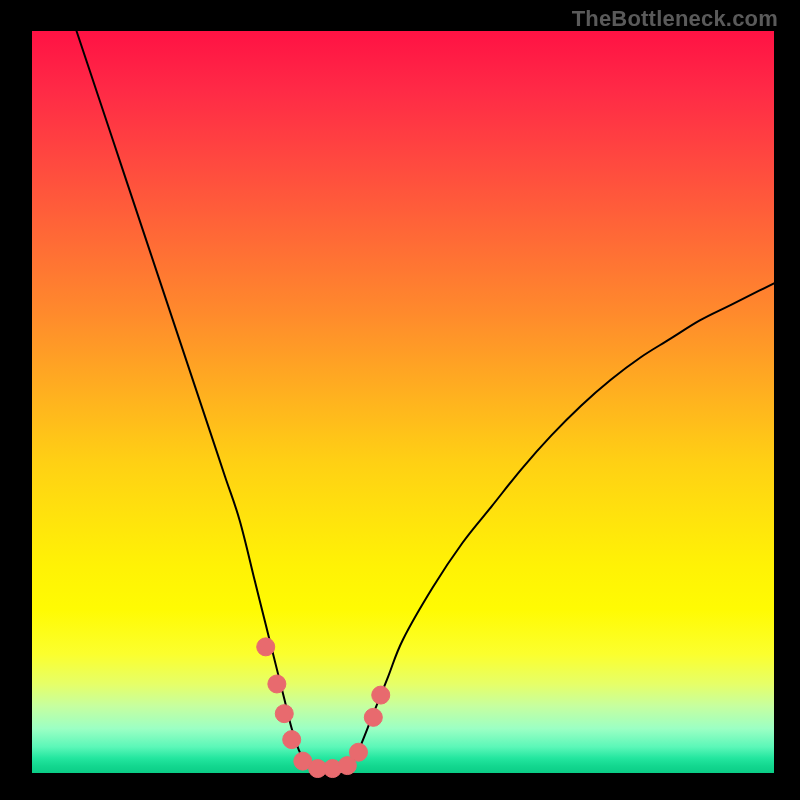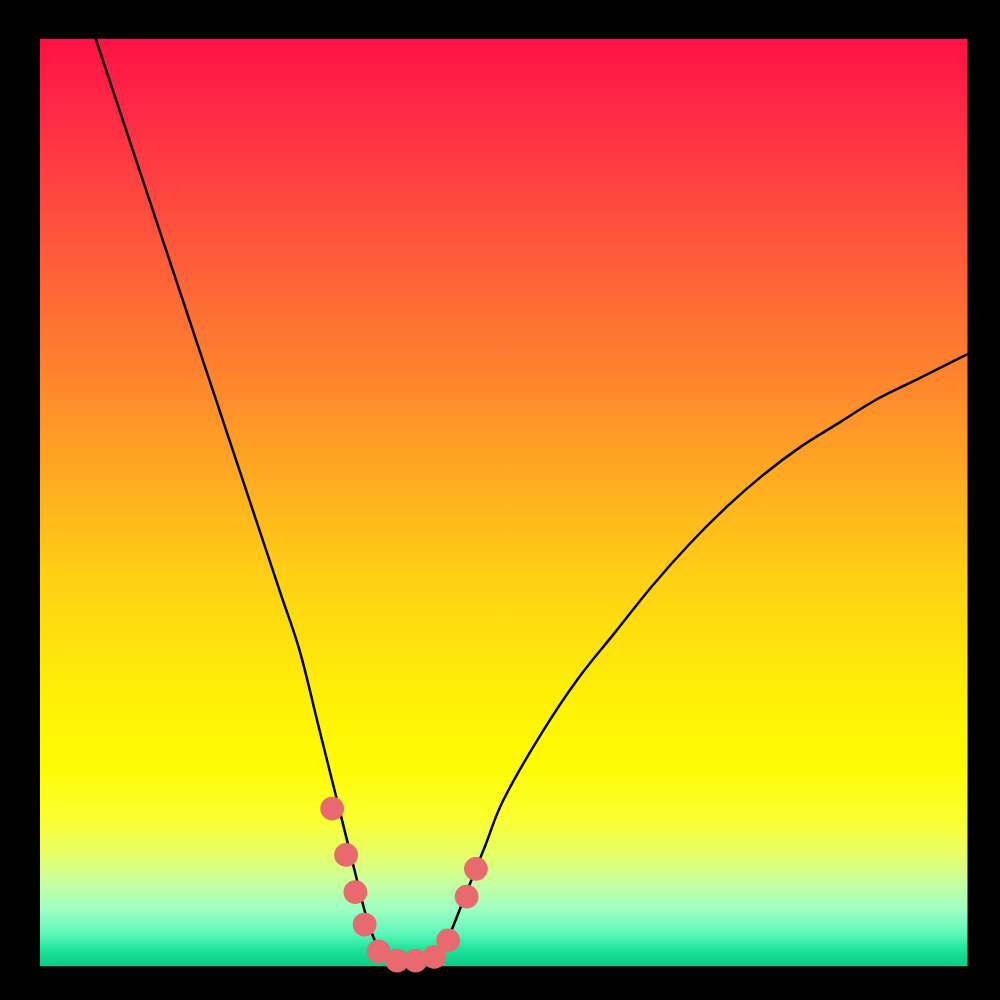--- a/index.html
+++ b/index.html
@@ -53,20 +53,21 @@
     position: absolute;
     left: 0;
     top: 0;
   }
 </style>
 </head>
 <body>
 
 <div class="frame">
   <div class="plot" id="plot" style="left: 32px; top: 31px; width: 742px; height: 742px;"></div>
+  <div class="watermark" id="wm" style="right: 22px; top: 6px; font-size: 22px;">TheBottleneck.com</div>
   <svg class="curve" id="svg" width="800" height="800">
       <path d="M 76.52 31 C 79.19 39.01, 86.02 59.49, 91.36 75.52 C 96.70 91.55, 100.86 104.01, 106.20 120.04 C 111.54 136.07, 115.70 148.53, 121.04 164.56 C 126.38 180.59, 130.54 193.05, 135.88 209.08 C 141.22 225.11, 145.38 237.57, 150.72 253.60 C 156.06 269.63, 160.22 282.09, 165.56 298.12 C 170.90 314.15, 175.06 326.61, 180.40 342.64 C 185.74 358.67, 189.90 371.13, 195.24 387.16 C 200.58 403.19, 204.74 415.65, 210.08 431.68 C 215.42 447.71, 219.58 460.17, 224.92 476.20 C 230.26 492.23, 234.42 502.02, 239.76 520.72 C 245.10 539.42, 250.59 564.05, 254.60 580.08 C 258.61 596.11, 259.35 599.08, 262.02 609.76 C 264.69 620.44, 266.77 628.76, 269.44 639.44 C 272.11 650.12, 274.19 658.44, 276.86 669.12 C 279.53 679.80, 281.61 688.12, 284.28 698.80 C 286.95 709.48, 289.03 719.13, 291.70 728.48 C 294.37 737.83, 296.45 744.33, 299.12 750.74 C 301.79 757.15, 303.87 760.89, 306.54 764.10 C 309.21 767.30, 311.29 767.48, 313.96 768.55 C 316.63 769.62, 318.71 769.76, 321.38 770.03 C 324.05 770.30, 326.13 770.03, 328.80 770.03 C 331.47 770.03, 333.55 770.30, 336.22 770.03 C 338.89 769.76, 340.97 769.62, 343.64 768.55 C 346.31 767.48, 348.39 767.30, 351.06 764.10 C 353.73 760.89, 354.47 759.82, 358.48 750.74 C 362.49 741.66, 367.98 727.00, 373.32 713.64 C 378.66 700.28, 382.82 689.90, 388.16 676.54 C 393.50 663.18, 394.99 655.47, 403.00 639.44 C 411.01 623.41, 422.00 604.86, 432.68 587.50 C 443.36 570.14, 451.68 557.67, 462.36 542.98 C 473.04 528.29, 481.36 519.24, 492.04 505.88 C 502.72 492.52, 511.04 481.47, 521.72 468.78 C 532.40 456.09, 540.72 446.74, 551.40 435.39 C 562.08 424.04, 570.40 415.73, 581.08 405.71 C 591.76 395.69, 600.08 388.42, 610.76 379.74 C 621.44 371.06, 629.76 364.83, 640.44 357.48 C 651.12 350.13, 659.44 345.61, 670.12 338.93 C 680.80 332.25, 689.12 326.39, 699.80 320.38 C 710.48 314.37, 718.80 310.88, 729.48 305.54 C 740.16 300.20, 751.15 294.71, 759.16 290.70 C 767.17 286.69, 771.33 284.62, 774.00 283.28" fill="none" stroke="#000000" stroke-width="2" stroke-linecap="round"></path>
       <circle cx="265.73" cy="646.86" r="9" fill="#e86a6e" stroke="#e86a6e"></circle>
       <circle cx="276.86" cy="683.96" r="9" fill="#e86a6e" stroke="#e86a6e"></circle>
       <circle cx="284.28" cy="713.64" r="9" fill="#e86a6e" stroke="#e86a6e"></circle>
       <circle cx="291.70" cy="739.61" r="9" fill="#e86a6e" stroke="#e86a6e"></circle>
       <circle cx="302.83" cy="761.13" r="9" fill="#e86a6e" stroke="#e86a6e"></circle>
       <circle cx="317.67" cy="768.55" r="9" fill="#e86a6e" stroke="#e86a6e"></circle>
       <circle cx="332.51" cy="768.55" r="9" fill="#e86a6e" stroke="#e86a6e"></circle>
       <circle cx="347.35" cy="765.58" r="9" fill="#e86a6e" stroke="#e86a6e"></circle>

